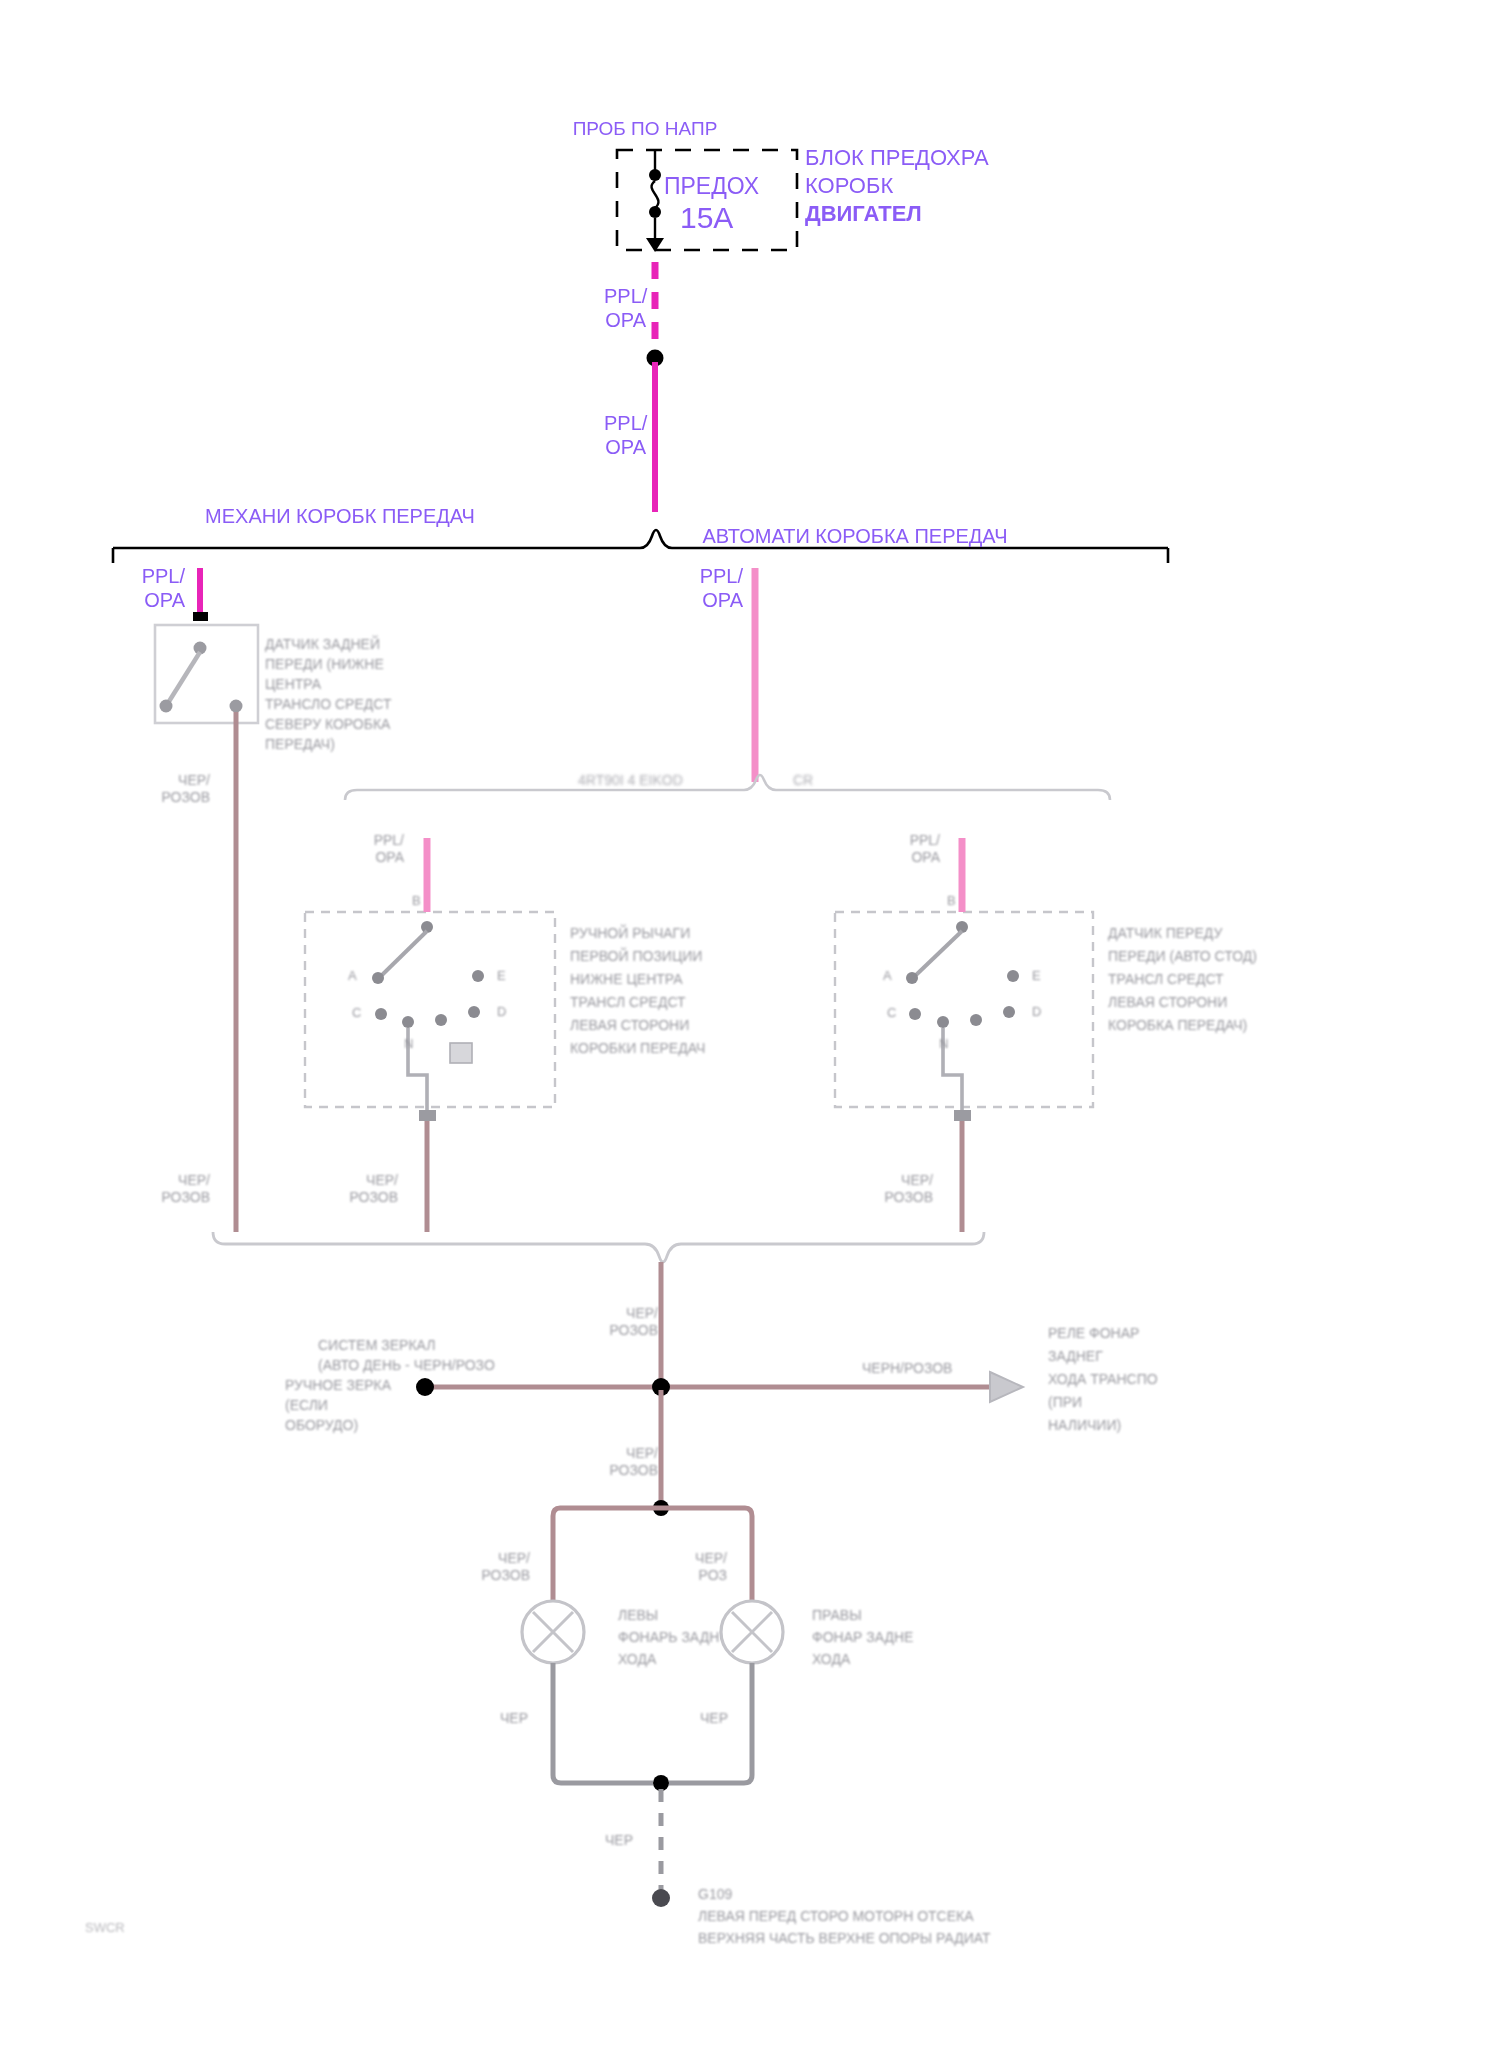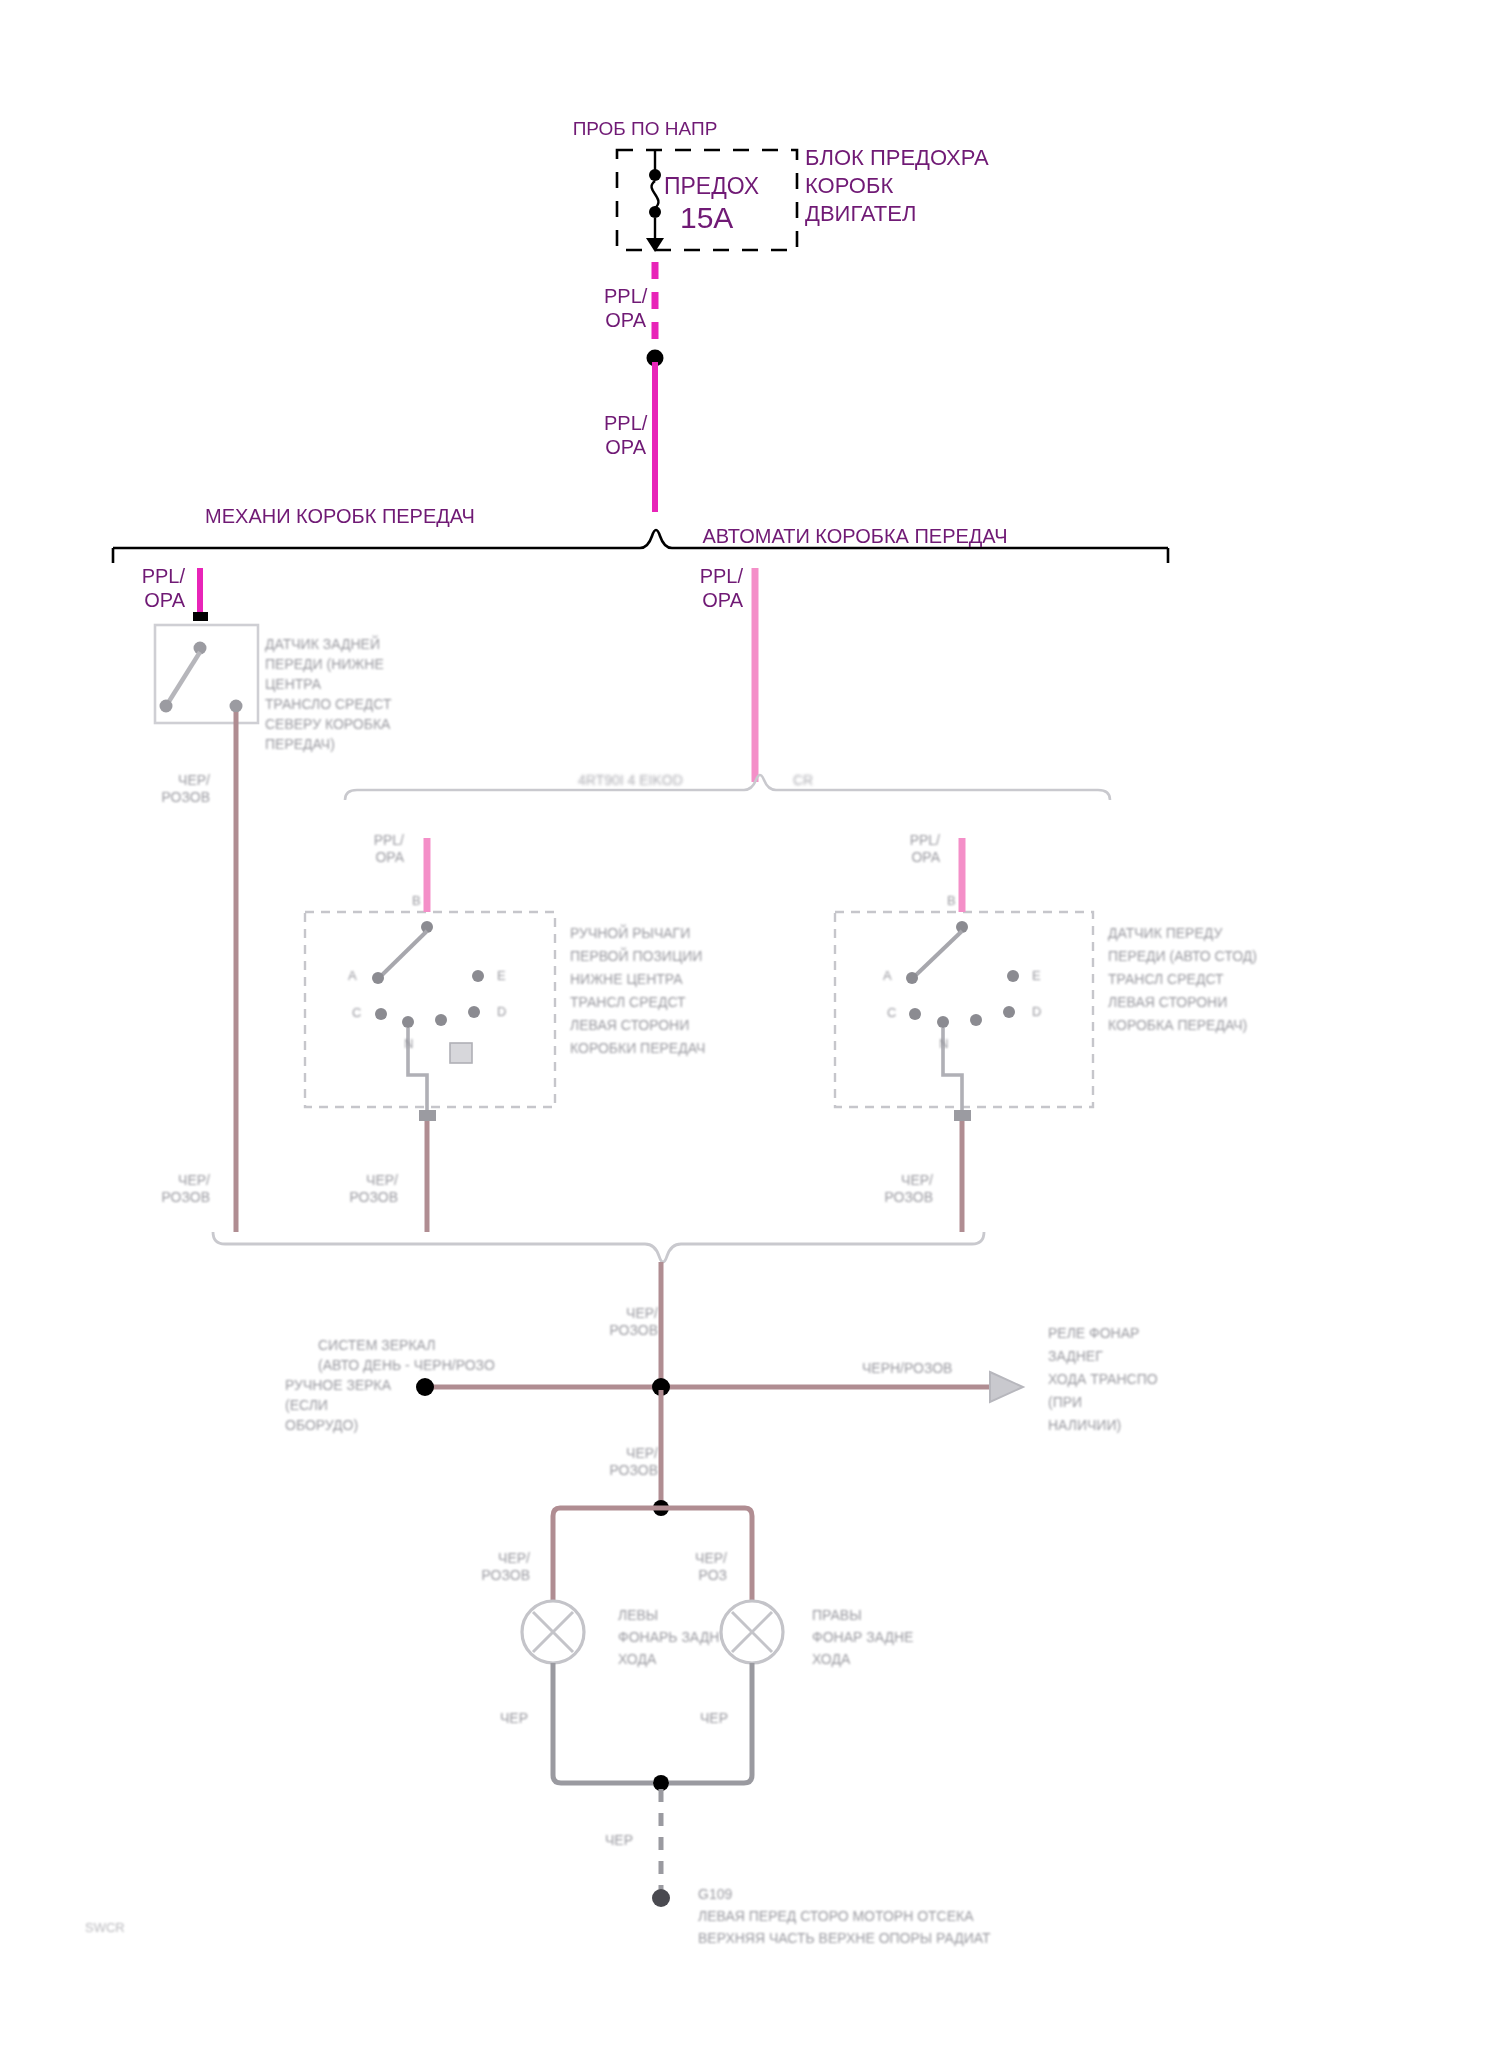--- a/index.html
+++ b/index.html
@@ -1,20 +1,20 @@
 <!DOCTYPE html>
 <html><head>
 <meta charset="utf-8">
 <style>
   html,body{margin:0;padding:0;background:#ffffff;}
   body{width:1500px;height:2048px;position:relative;overflow:hidden;
        font-family:"Liberation Sans","DejaVu Sans",sans-serif;color:#111;}
   #stage{position:absolute;left:0;top:0;width:1500px;height:2048px;}
   .t{position:absolute;white-space:pre;line-height:1.18;}
-  .crisp{color:#701a75;}
+  .crisp{color:#8b5cf6;}
   
   .faded{color:#8c8c93;filter:blur(1.15px);opacity:.88;}
   .faded2{color:#9a9aa1;filter:blur(1.35px);opacity:.82;}
   svg{position:absolute;left:0;top:0;overflow:visible;}
   .sheet-mark{position:absolute;color:#b9b9bd;filter:blur(1.1px);font-size:13px;}
 </style>
 </head>
 <body>
 
 <div id="stage">
@@ -114,21 +114,21 @@
     <circle cx="661" cy="1898" r="9" fill="#4a4a50"></circle>
   </svg>
 
   <div class="t crisp" style="left:645px;top:118px;font-size:19px;transform:translateX(-50%);">ПРОБ ПО НАПР</div>
 
   <div class="t crisp" style="left:664px;top:173px;font-size:23px;">ПРЕДОХ</div>
   <div class="t crisp" style="left:680px;top:200px;font-size:30px;">15A</div>
 
   <div class="t crisp" style="left:805px;top:145px;font-size:22px;text-align:center;">БЛОК ПРЕДОХРА</div>
   <div class="t crisp" style="left:805px;top:173px;font-size:22px;">КОРОБК</div>
-  <div class="t crisp" style="left:805px;top:201px;font-size:22px;">ДВИГАТЕЛ</div>
+  <div class="t crisp" style="left:805px;top:201px;font-size:22px;font-weight:bold;">ДВИГАТЕЛ</div>
 
   <div class="t crisp" style="left:604px;top:285px;font-size:20px;text-align:right;width:42px;">PPL/
 OPA</div>
   <div class="t crisp" style="left:604px;top:412px;font-size:20px;text-align:right;width:42px;">PPL/
 OPA</div>
 
   <div class="t crisp" style="left:340px;top:505px;font-size:20px;transform:translateX(-50%);">МЕХАНИ КОРОБК ПЕРЕДАЧ</div>
   <div class="t crisp" style="left:855px;top:505px;font-size:20px;transform:translateX(-50%);margin-top:20px;">АВТОМАТИ КОРОБКА ПЕРЕДАЧ</div>
 
   <div class="t crisp" style="left:140px;top:565px;font-size:20px;text-align:right;width:45px;">PPL/

